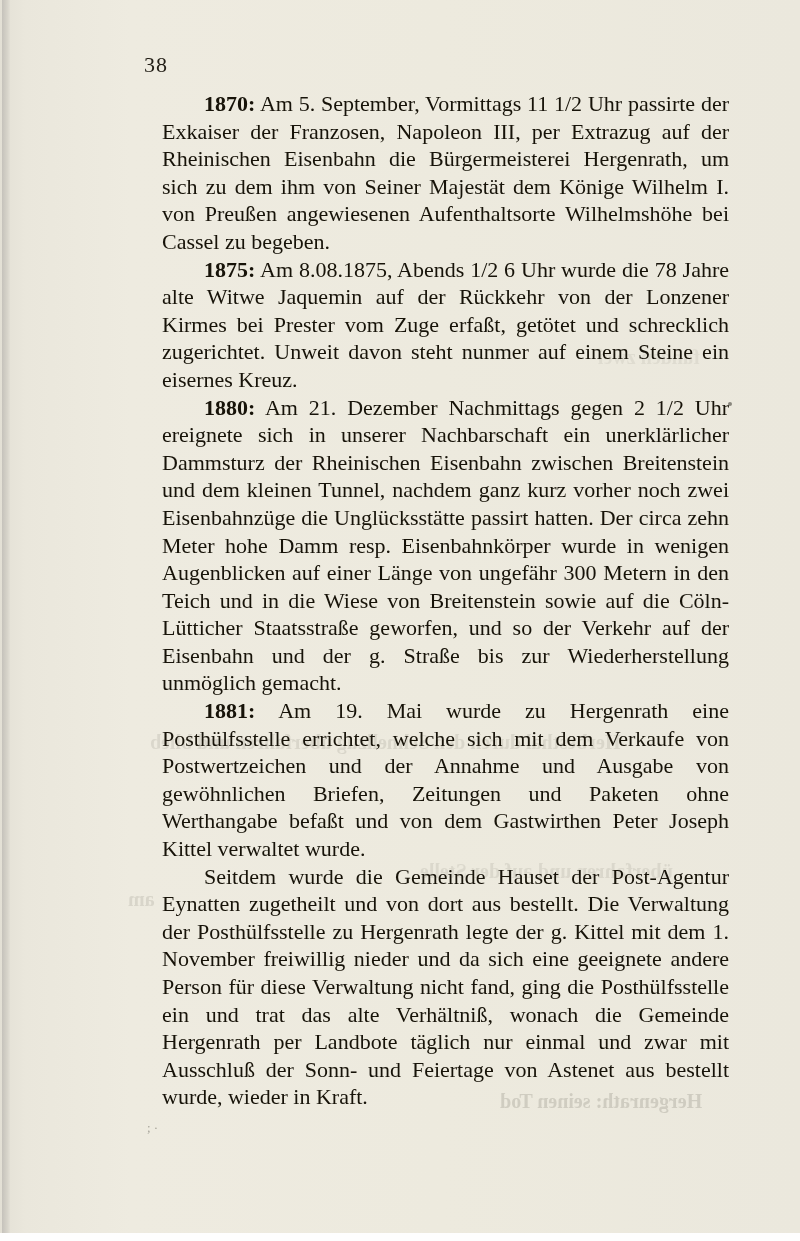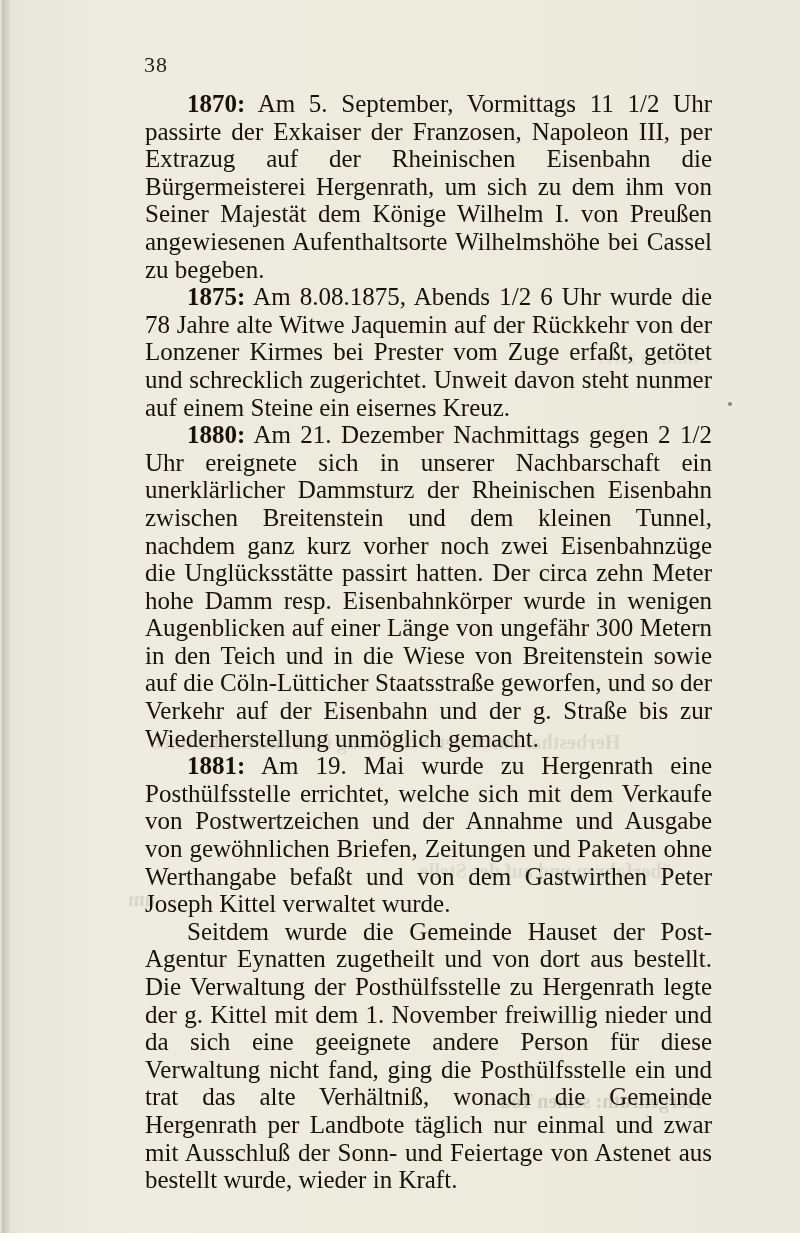--- a/index.html
+++ b/index.html
@@ -25,23 +25,23 @@
   }
   .pageno {
     position: absolute;
     left: 144px; top: 52px;
     font-size: 22px;
     letter-spacing: 1px;
     color: #221e16;
   }
   .textblock {
     position: absolute;
-    left: 145px; top: 90px;
+    left: 162px; top: 90px;
     width: 567px;
-    font-size: 25px;
+    font-size: 22px;
     line-height: 27.6px;
     color: #171309;
     text-align: justify;
   }
   .textblock p { margin: 0; text-indent: 42px; }
   .yr { font-weight: bold; }
   .ghost {
     position: absolute;
     color: #8f8c80;
     white-space: nowrap;

